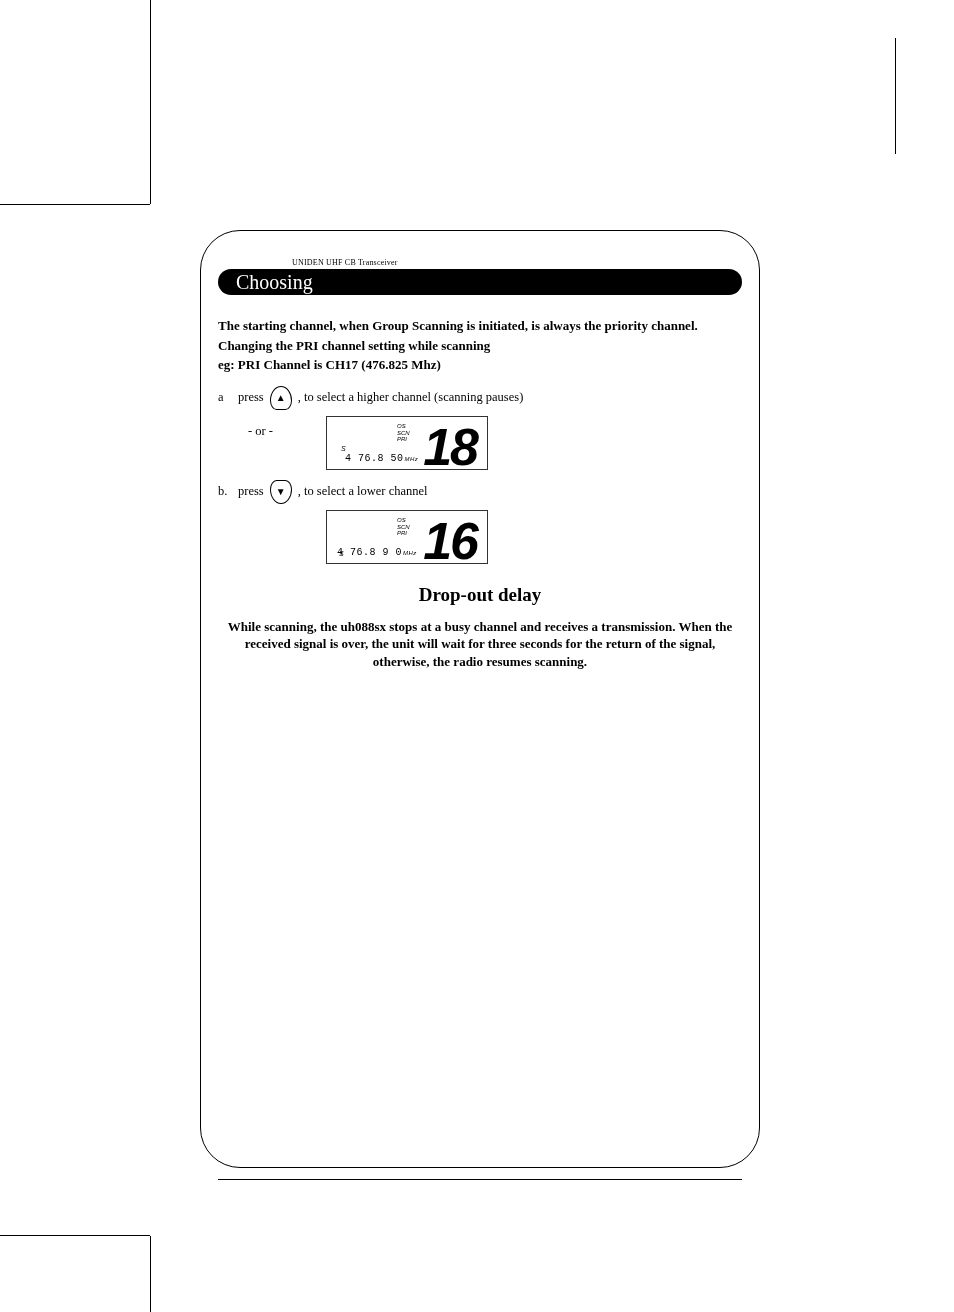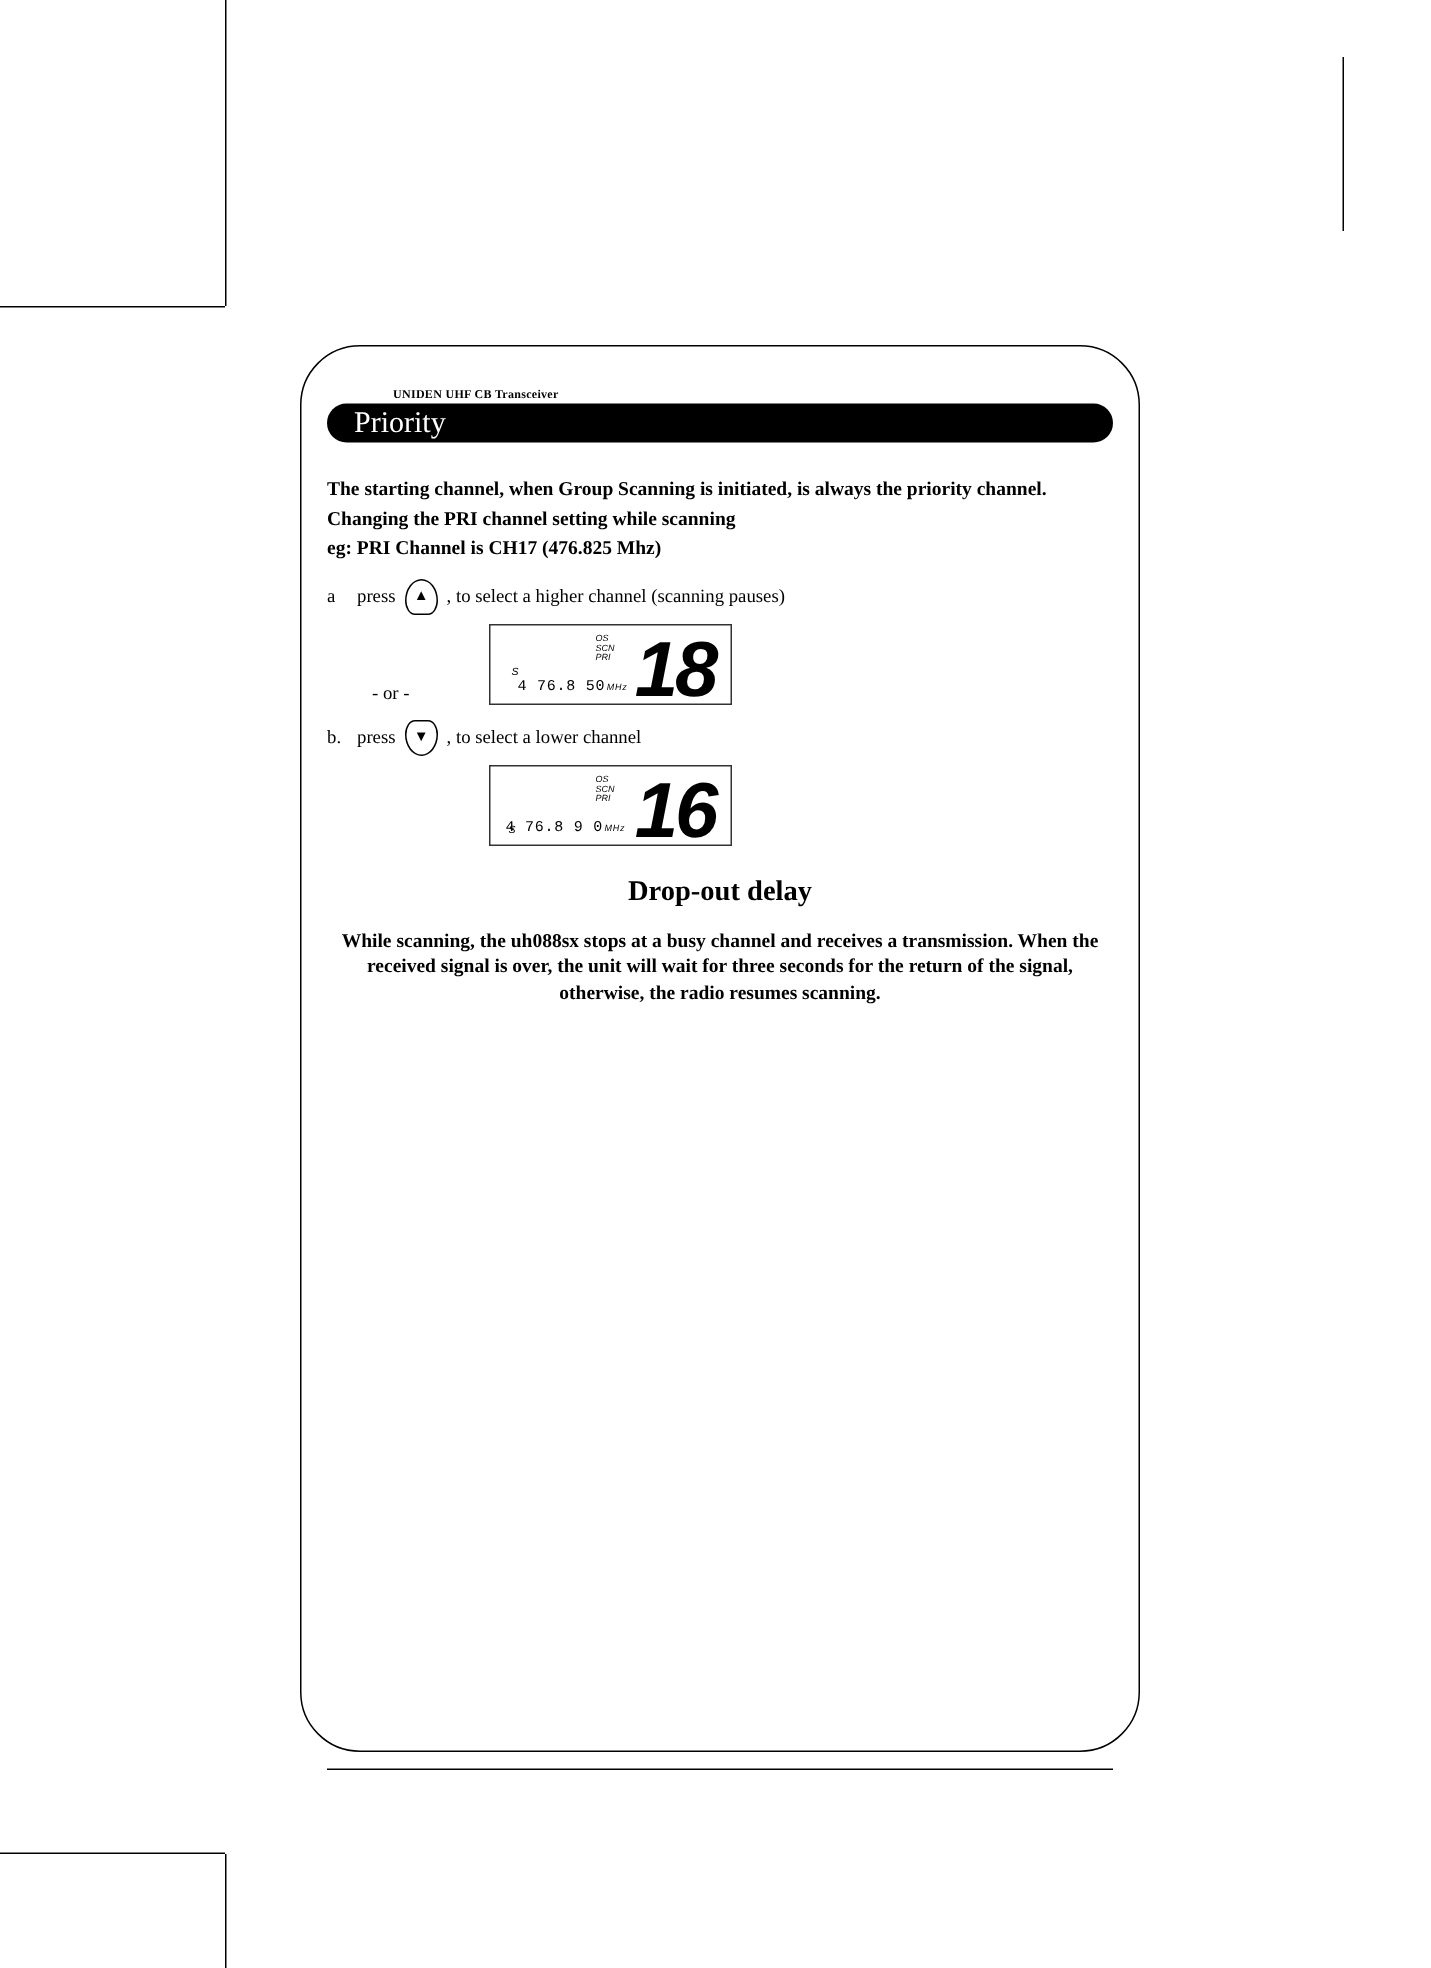--- a/index.html
+++ b/index.html
@@ -37,23 +37,22 @@
   .inner {
     position: absolute;
     left: 218px;
     top: 258px;
     width: 524px;
   }
 
   .tiny-header {
     font-size: 8px;
     letter-spacing: 0.2px;
-    margin-left: 44px;
+    margin-left: 74px;
     margin-bottom: 2px;
-    font-weight: bold;
   }
 
   .operation-pill {
     background: #000;
     color: #fff;
     border-radius: 14px;
     height: 26px;
     display: flex;
     align-items: center;
     padding-left: 18px;
@@ -200,36 +199,36 @@
   <div class="crop-v-bottom"></div>
   <div class="crop-right-short"></div>
 
   <div class="content-frame"></div>
 
   <div class="inner">
 
     <div class="tiny-header">UNIDEN UHF CB Transceiver</div>
 
     <div class="operation-pill">
-      <span>Priority</span>
+      <span>Choosing</span>
     </div>
 
 
     <p class="body-text" style="margin-bottom:2px;">The starting channel, when Group Scanning is initiated, is always the priority channel.</p>
     <p class="body-text" style="margin-bottom:2px;">Changing the PRI channel setting while scanning</p>
     <p class="body-text">eg:  PRI Channel is CH17 (476.825 Mhz)</p>
 
     <div class="step-row">
       <span class="label">a</span>
       <span class="press-word">press</span>
       <span class="key-btn">▲</span>
       <span>, to select a higher channel (scanning pauses)</span>
     </div>
 
-    <div style="display:flex; align-items:flex-end;">
+    <div style="display:flex; ">
       <div style="flex:0 0 108px;">
         <div class="or-text">- or -</div>
       </div>
       <div class="lcd" style="margin-bottom:10px;">
         <div class="indicators">
           <div>OS</div>
           <div>SCN</div>
           <div>PRI</div>
         </div>
         <div class="s-ind">S</div>

